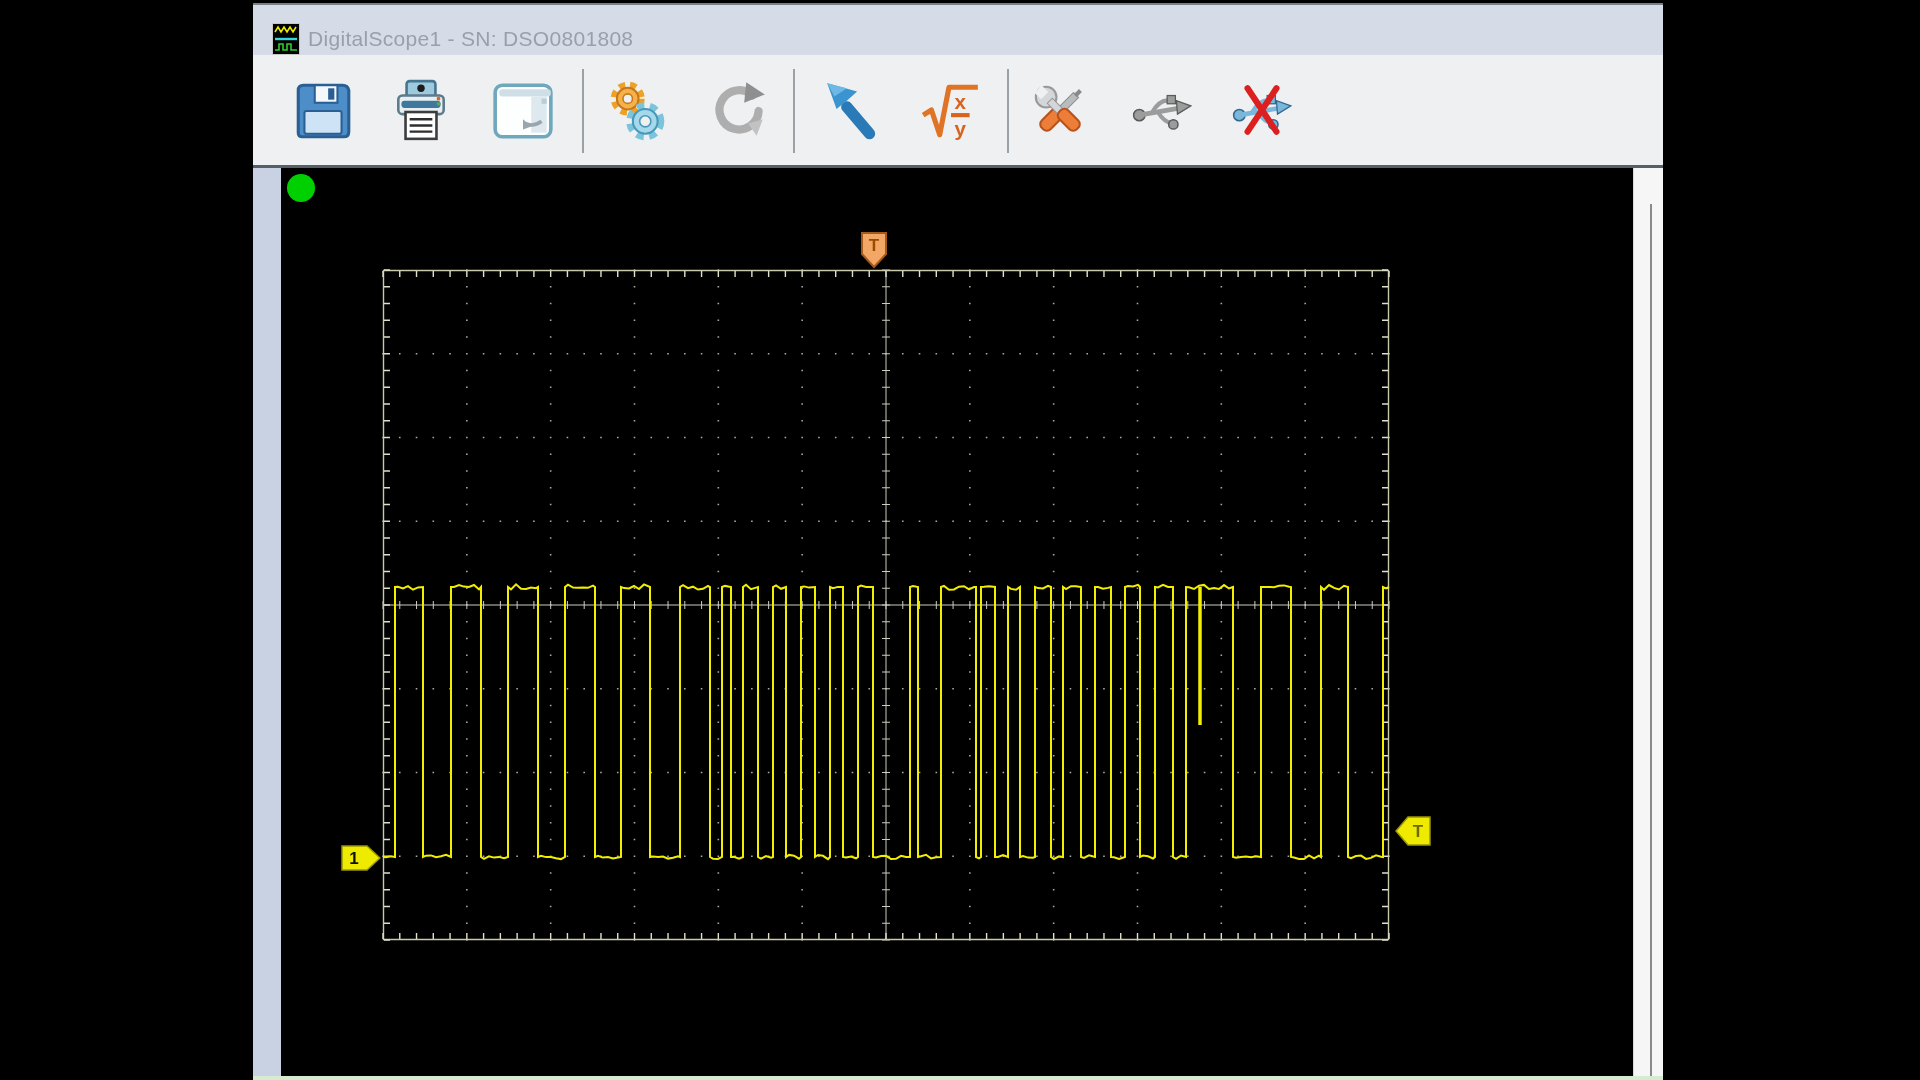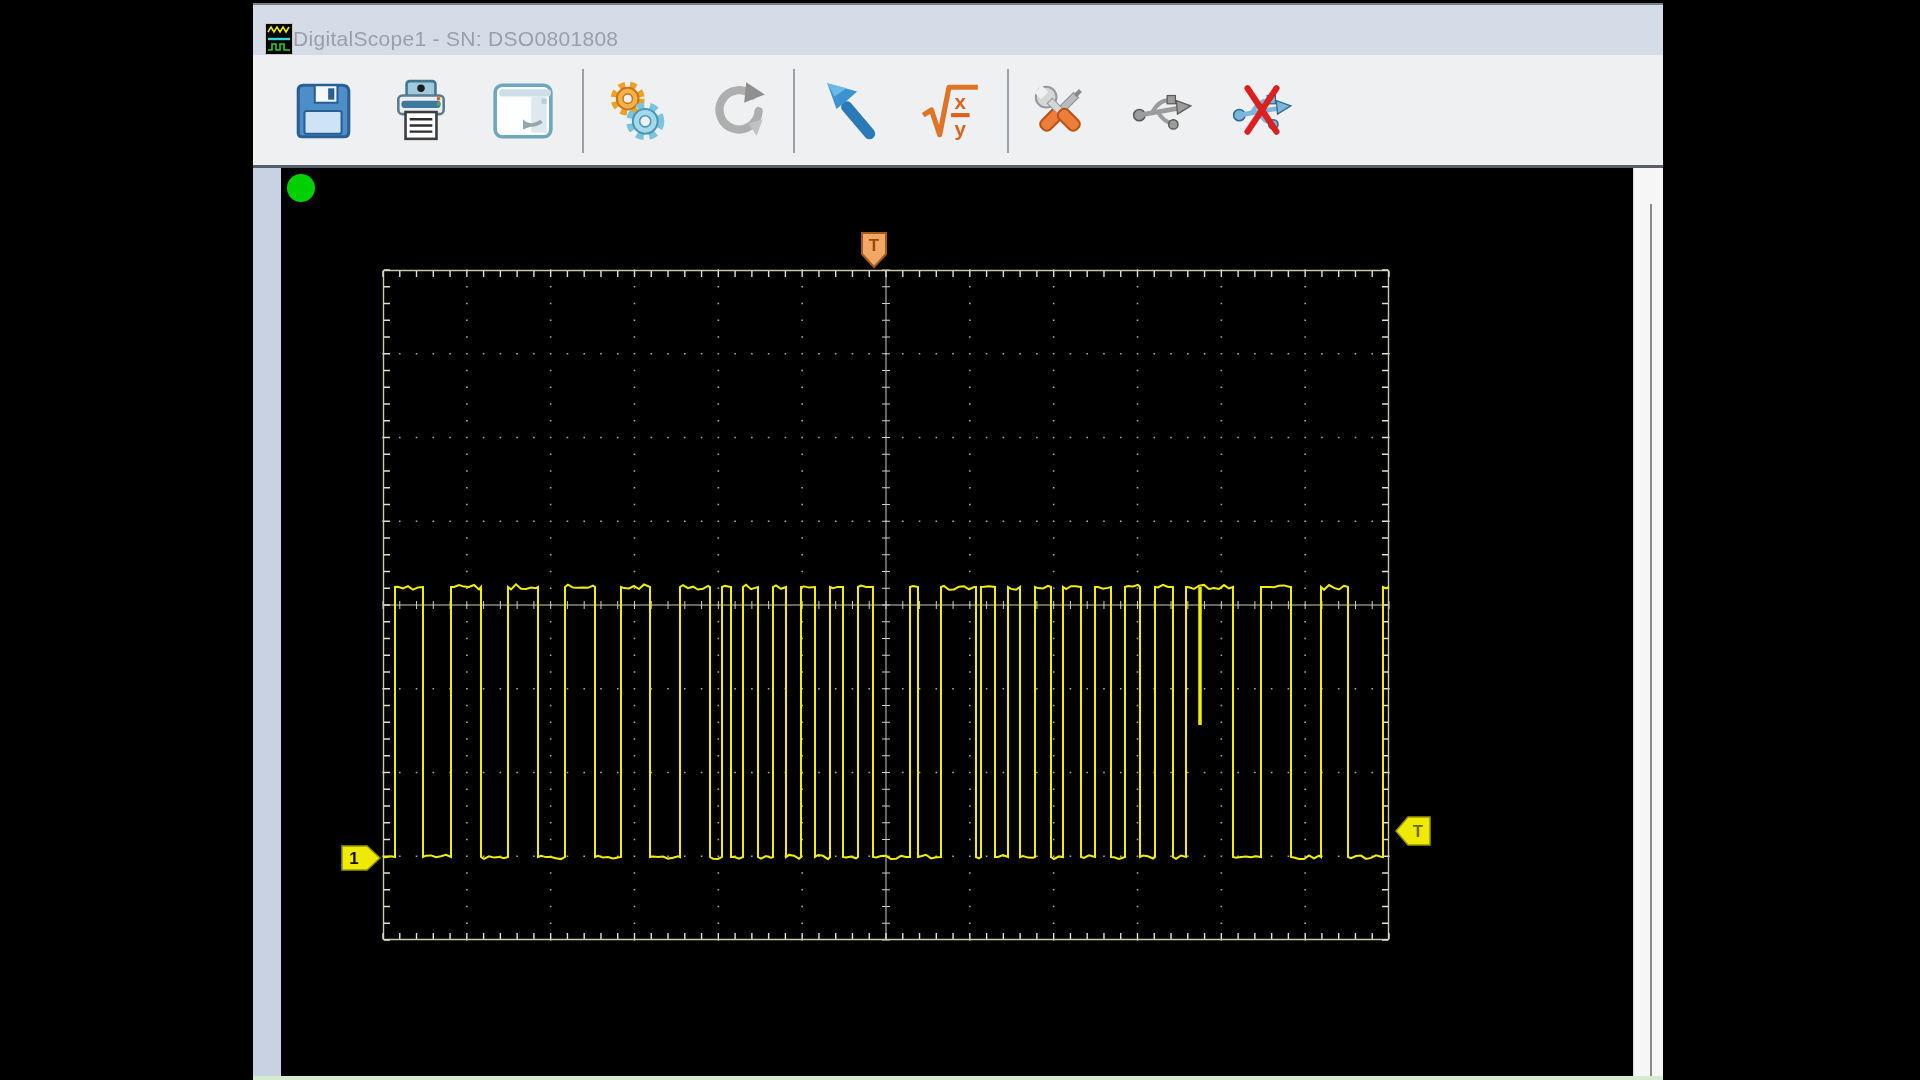--- a/index.html
+++ b/index.html
@@ -2,21 +2,21 @@
 <html><head>
 <meta charset="utf-8">
 <style>
   html,body{margin:0;padding:0;background:#000;width:1920px;height:1080px;overflow:hidden;
             font-family:"Liberation Sans",sans-serif;}
   *{box-sizing:border-box;}
   .app-window{position:absolute;left:253px;top:3px;width:1410px;height:1075px;
               background:#eef0f2;border-top:2px solid #7a7f85;}
   
   .titlebar{position:absolute;left:0;top:0;width:100%;height:68px;background:#d5dce8;
-            display:flex;align-items:center;padding-left:12px;gap:0;}
+            display:flex;align-items:center;padding-left:19px;gap:8px;}
   .title-text{color:#9aa0ab;font-size:21px;letter-spacing:.3px;white-space:nowrap;}
   
   .toolbar{position:absolute;left:0;top:50px;width:100%;height:113px;background:#eef0f2;
            border-bottom:3px solid #565e66;}
   .tb{position:absolute;top:16px;width:80px;height:80px;display:flex;align-items:center;
       justify-content:center;background:transparent;border:none;padding:0;cursor:pointer;}
   .tb svg{width:66px;height:66px;}
   .tb-sep{position:absolute;top:14px;width:2px;height:84px;background:#9aa1a8;}
   
   .frame-strip{position:absolute;left:0;top:163px;width:28px;height:908px;background:#c9d2e2;}

